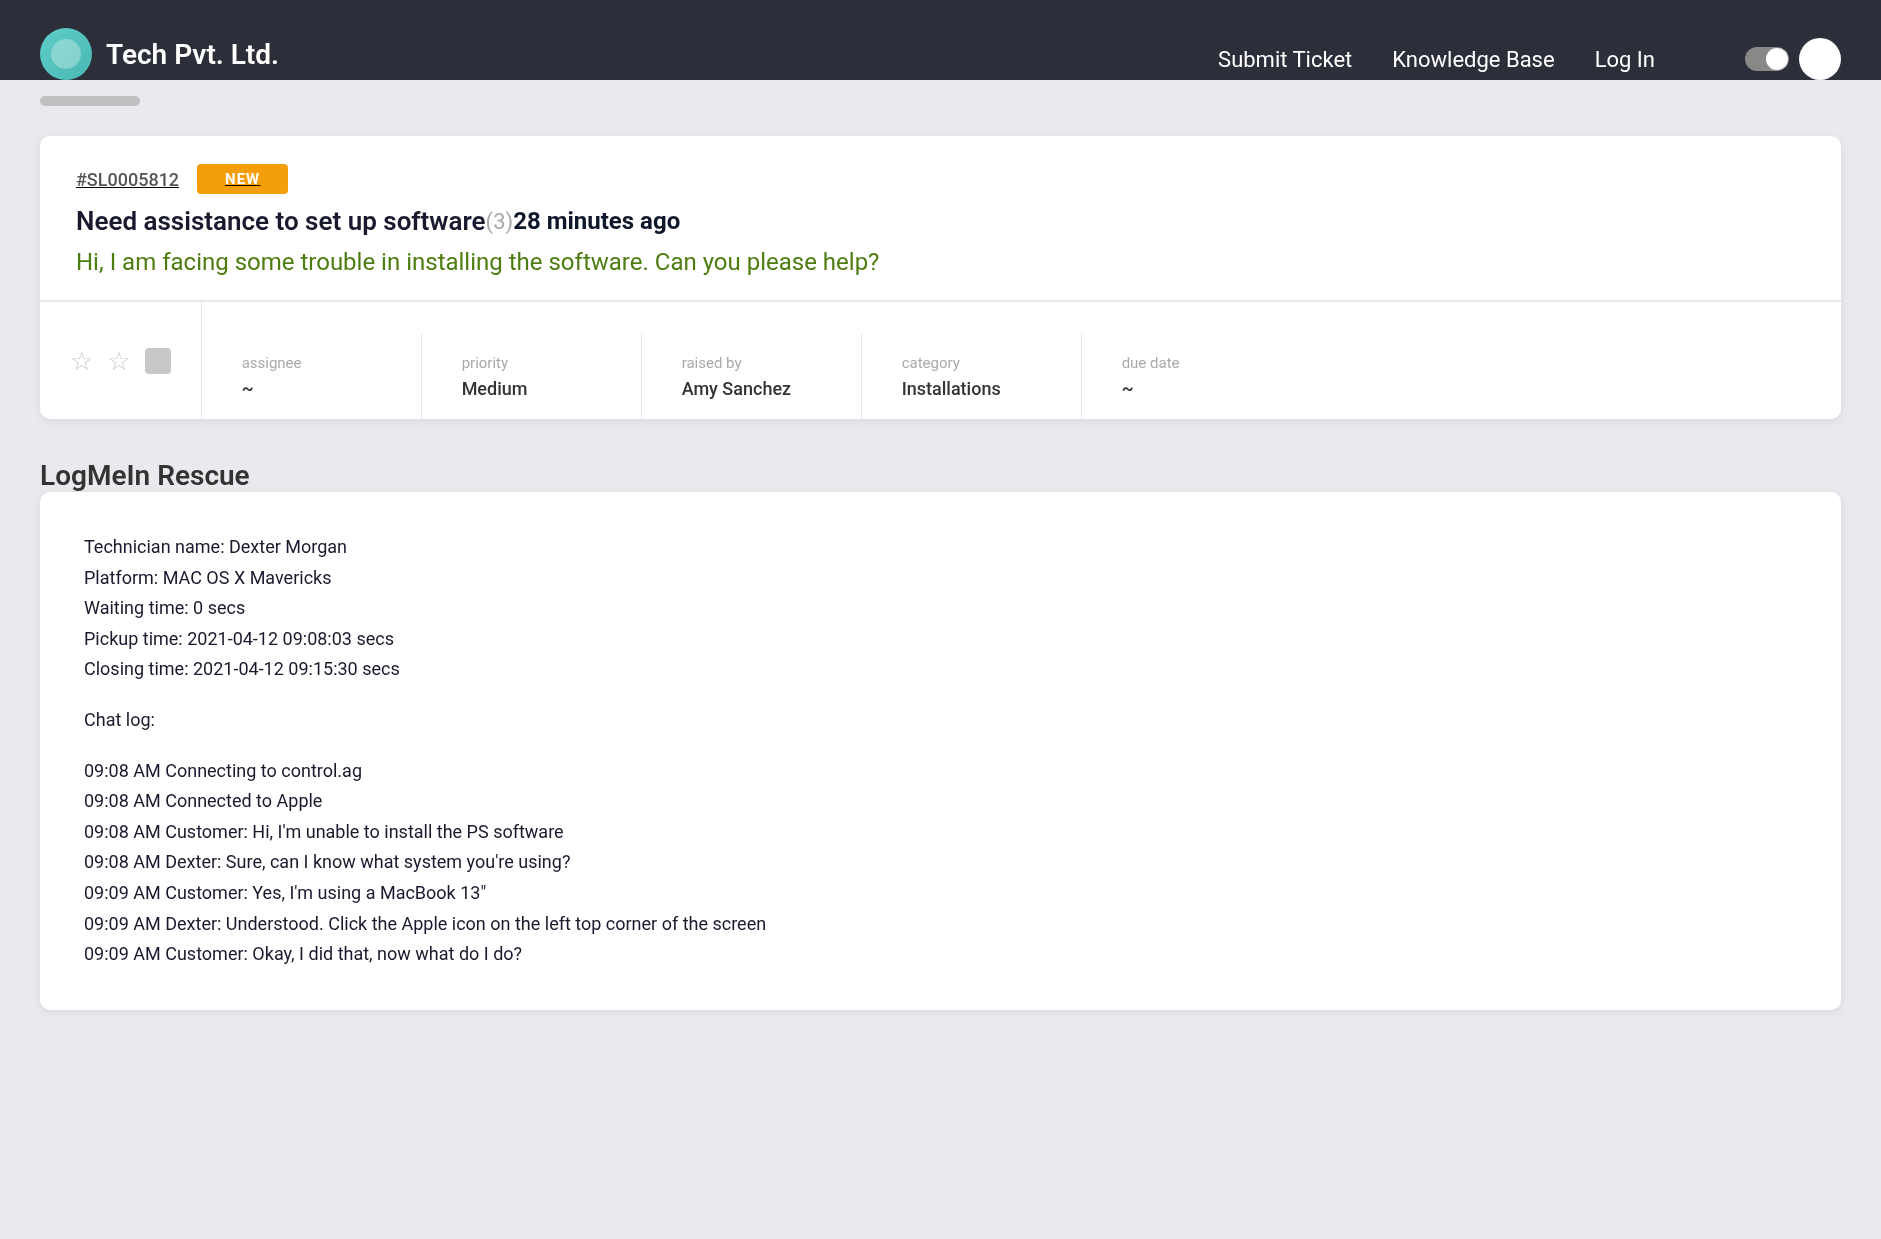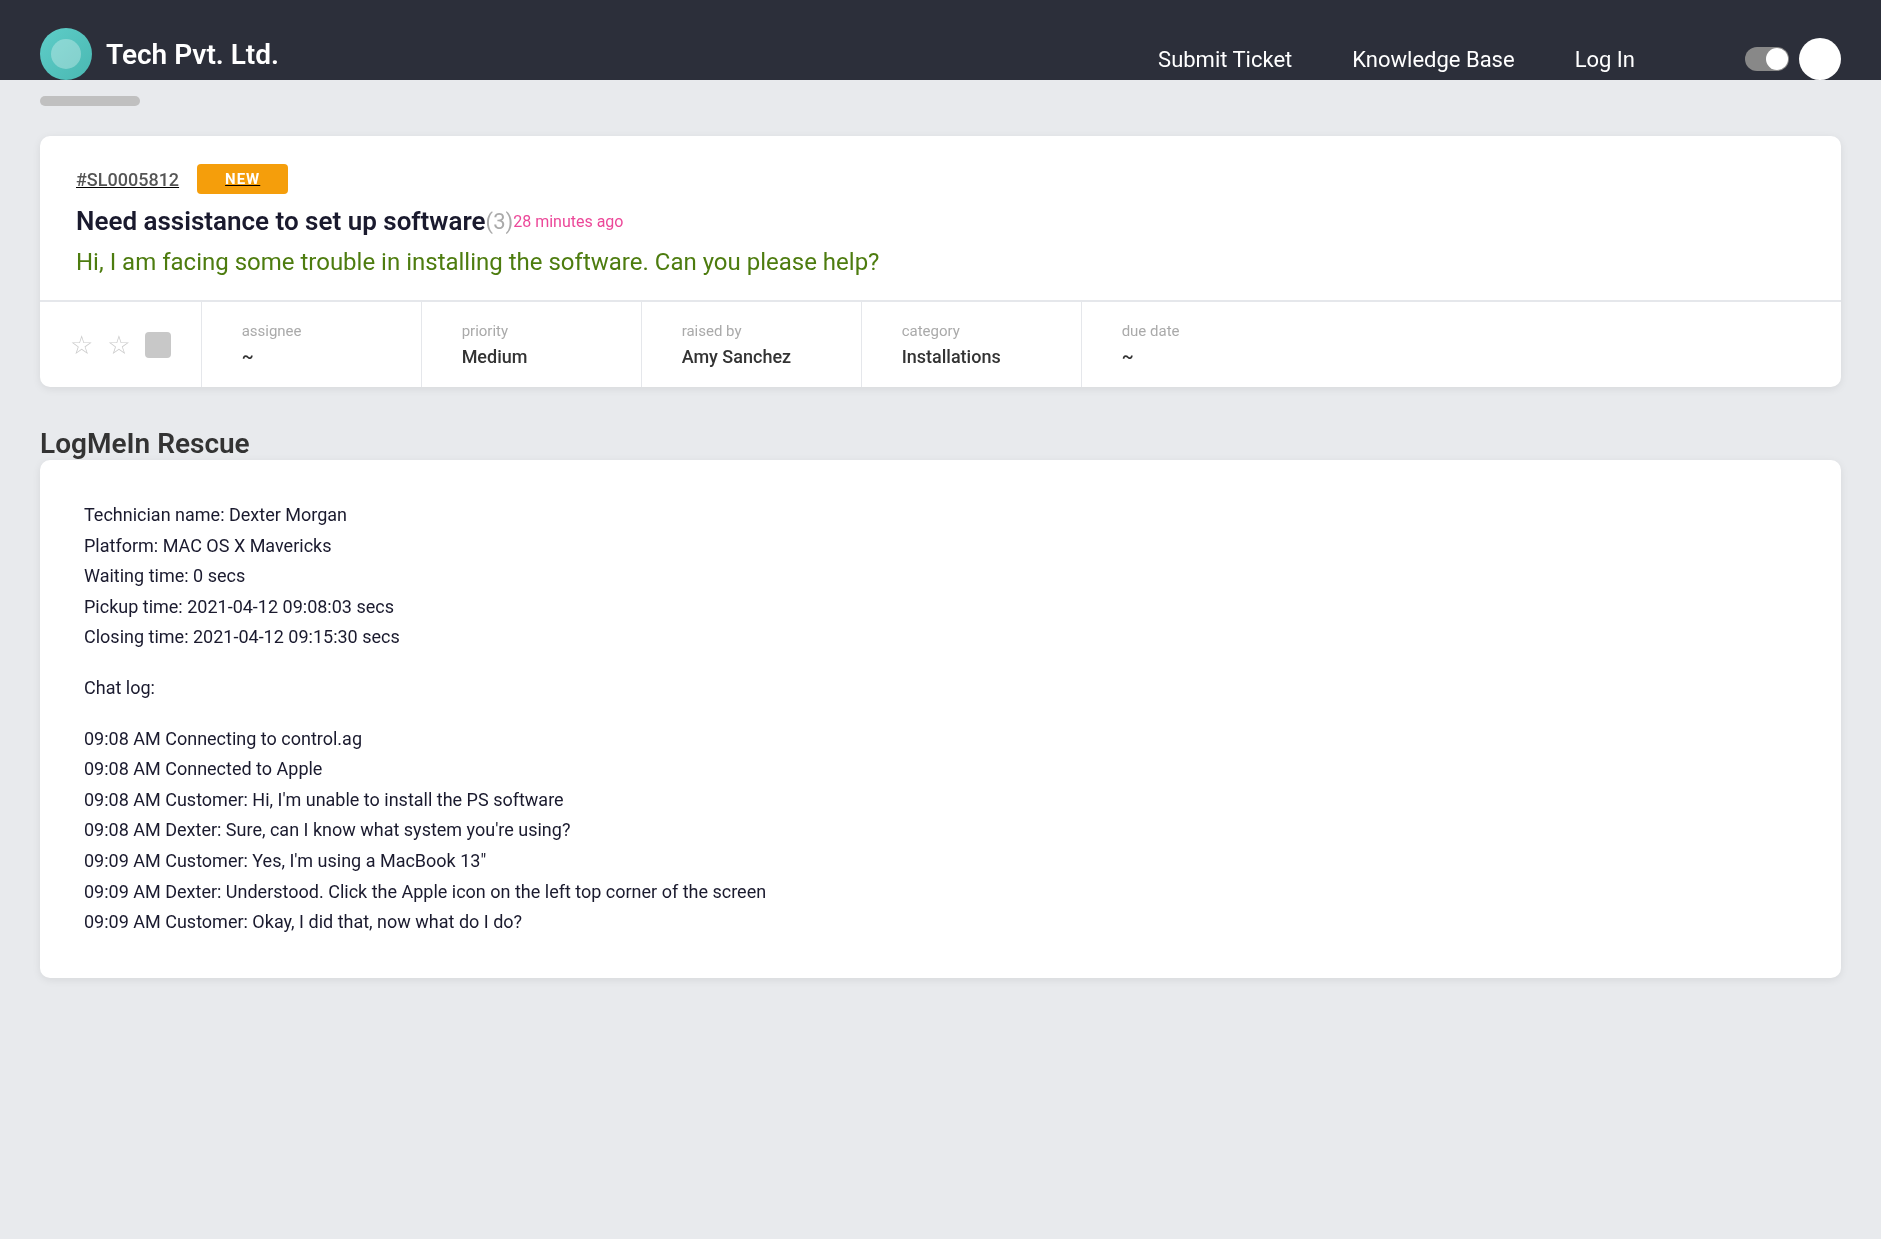--- a/index.html
+++ b/index.html
@@ -41,21 +41,21 @@
       background: rgba(255,255,255,0.3);
     }
     .brand-name {
       color: #ffffff;
       font-size: 28px;
       font-weight: 600;
     }
     .navbar-links {
       display: flex;
       align-items: center;
-      gap: 60px;
+      gap: 40px;
     }
     .navbar-link {
       color: #ffffff;
       font-size: 22px;
       font-weight: 400;
       cursor: pointer;
       text-decoration: none;
     }
     .navbar-login {
       color: #ffffff;
@@ -151,23 +151,23 @@
     .ticket-title {
       font-size: 26px;
       font-weight: 600;
       color: #1a1a2e;
     }
     .ticket-comment-count {
       font-size: 22px;
       color: #aaa;
     }
     .ticket-time {
-      font-size: 16px;
-      color: #ec4899;
-      font-weight: 400;
+      font-size: 24px;
+      color: #0f172a;
+      font-weight: 700;
     }
     .ticket-preview {
       font-size: 24px;
       color: #4d7c0f;
     }
 
     
     .ticket-meta-row {
       display: flex;
       align-items: stretch;
@@ -194,20 +194,21 @@
       background: #c8c8c8;
       cursor: pointer;
     }
     .meta-field {
       display: flex;
       flex-direction: column;
       justify-content: center;
       padding: 20px 40px;
       border-right: 1px solid #e5e7eb;
       min-width: 220px;
+      margin-top: 32px;
     }
     .meta-field:last-child {
       border-right: none;
     }
     .meta-label {
       font-size: 15px;
       color: #aaa;
       margin-bottom: 6px;
     }
     .meta-value {

